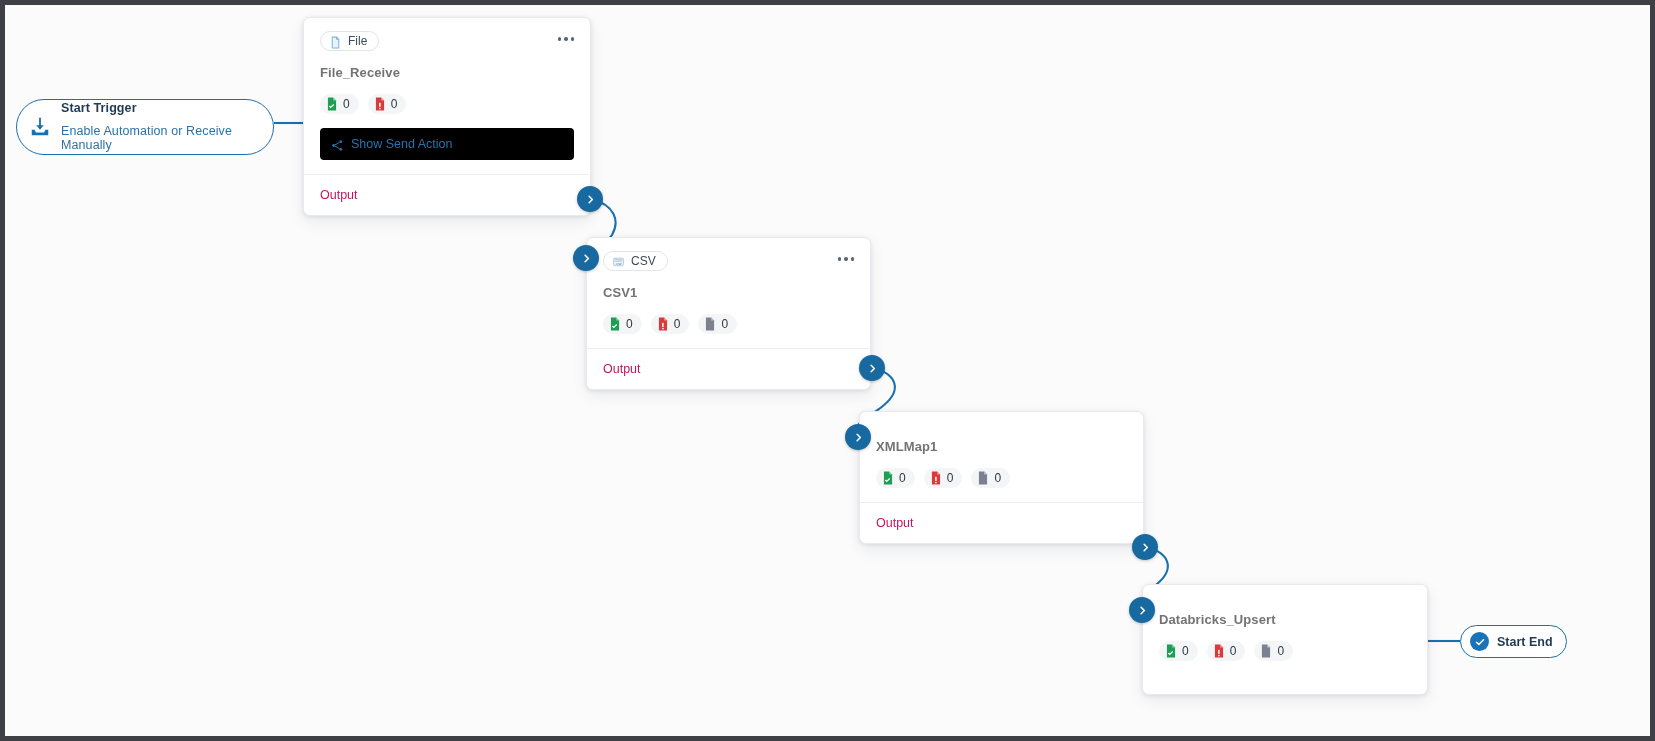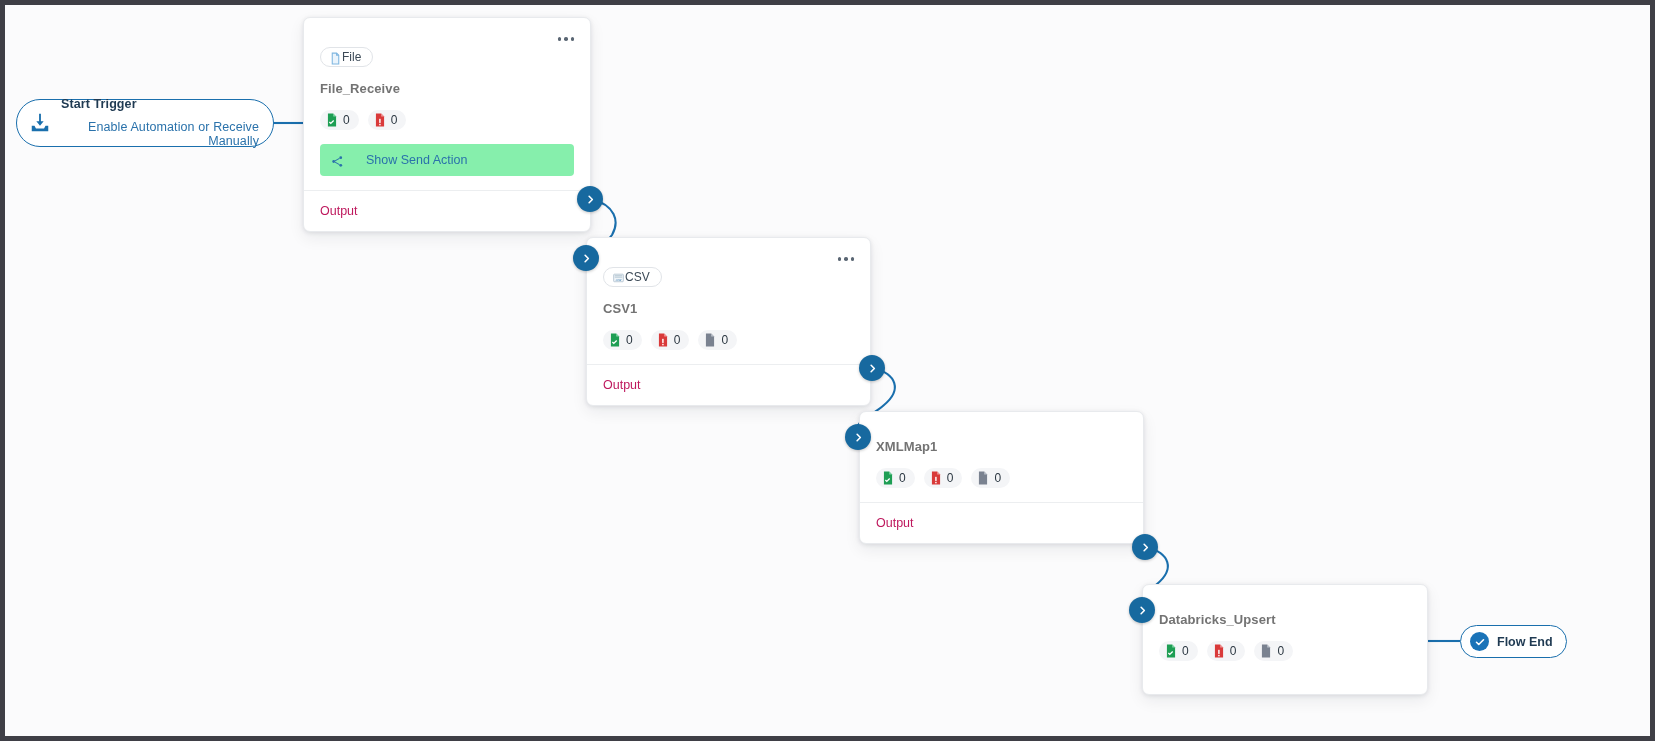--- a/index.html
+++ b/index.html
@@ -17,66 +17,66 @@
     overflow:hidden;
   }
   #edges{position:absolute;left:0;top:0;width:1655px;height:741px;pointer-events:none;}
 
   
   .pill{
     position:absolute;box-sizing:border-box;
     background:#ffffff;border:1.6px solid #1a6fad;
     border-radius:999px;display:flex;align-items:center;
   }
-  #start-trigger{left:11px;top:94px;width:258px;height:48px;padding:0 14px 0 12px;gap:10px;}
+  #start-trigger{left:11px;top:94px;width:258px;height:56px;padding:0 14px 0 12px;gap:10px;}
   .st-icon{width:22px;height:22px;flex:0 0 22px;color:#1a6fad;}
   .st-text{display:flex;flex-direction:column;line-height:1.15;}
   .st-title{font-size:12.5px;font-weight:bold;color:#1f3a52;letter-spacing:.1px;}
-  .st-sub{font-size:12.5px;color:#2a72ab;margin-top:8px;letter-spacing:.1px;text-align:right;}
+  .st-sub{font-size:12.5px;color:#2a72ab;margin-top:8px;letter-spacing:.1px;}
 
   #flow-end{left:1455px;top:620px;width:107px;height:33px;padding:0 12px 0 9px;gap:8px;}
   .fe-badge{width:19px;height:19px;flex:0 0 19px;border-radius:50%;background:#1a73b8;
             display:flex;align-items:center;justify-content:center;}
   .fe-badge svg{width:12px;height:12px;}
   .fe-label{font-size:12.5px;font-weight:bold;color:#1f3a52;}
 
   
   .card{
     position:absolute;box-sizing:border-box;
     background:#ffffff;
     border:1px solid #e8eaed;
     border-radius:7px;
     box-shadow:0 1px 4px rgba(16,24,40,.10), 0 6px 16px rgba(16,24,40,.07);
     overflow:hidden;
   }
   .card-body{padding:13px 16px 0 16px;position:relative;}
   .card-head{display:flex;align-items:flex-start;justify-content:space-between;}
   .type-badge{
-    display:inline-flex;align-items:center;
+    display:inline-flex;align-items:center;gap:6px;
     border:1px solid #e1e4e8;border-radius:999px;
-    padding:3px 11px 3px 8px;background:#fff;height:20px;box-sizing:border-box;margin-top:16px;
+    padding:3px 11px 3px 8px;background:#fff;height:20px;box-sizing:border-box;
   }
   .type-badge .tb-label{font-size:12px;color:#3c4a57;line-height:1;}
   .tb-icon{width:13px;height:13px;flex:0 0 13px;display:block;}
   .dots{display:flex;gap:3px;align-items:center;padding-top:6px;cursor:pointer;}
   .dots i{width:3.5px;height:3.5px;border-radius:50%;background:#5a6673;display:block;}
 
   .node-title{font-size:13px;font-weight:bold;color:#737373;margin-top:14px;letter-spacing:.1px;}
 
   .chips{display:flex;gap:9px;margin-top:14px;padding-bottom:14px;}
   .chip{
     display:inline-flex;align-items:center;gap:5px;
     background:#f4f5f7;border-radius:999px;padding:3px 9px 3px 6px;
   }
   .chip svg{width:12px;height:14px;display:block;}
   .chip span{font-size:12px;color:#2b3742;line-height:1;}
 
   .action-row{
-    margin:0 16px 14px 16px;background:#86efac;border-radius:4px;
-    display:flex;align-items:center;gap:22px;padding:9px 11px;cursor:pointer;
+    margin:0 16px 14px 16px;background:#000000;border-radius:4px;
+    display:flex;align-items:center;gap:7px;padding:9px 11px;cursor:pointer;
   }
   .action-row .ar-icon{width:13px;height:13px;flex:0 0 13px;color:#2a72ab;}
   .action-row .ar-label{font-size:12.5px;color:#2a72ab;}
 
   .card-foot{
     border-top:1px solid #eceef0;
     padding:13px 16px;display:flex;align-items:center;
     font-size:12.5px;color:#be185d;
   }
 
@@ -323,16 +323,16 @@
         <path d="M9 5l7 7-7 7"></path>
       </svg>
   </div>
 
   <div id="flow-end" class="pill">
     <span class="fe-badge">
       <svg viewBox="0 0 24 24" fill="none" stroke="#ffffff" stroke-width="3.2" stroke-linecap="round" stroke-linejoin="round">
         <path d="M5 12.5l4.5 4.5L19 7.5"></path>
       </svg>
     </span>
-    <span class="fe-label">Flow End</span>
+    <span class="fe-label">Start End</span>
   </div>
 
 </div>
 
 </body></html>

